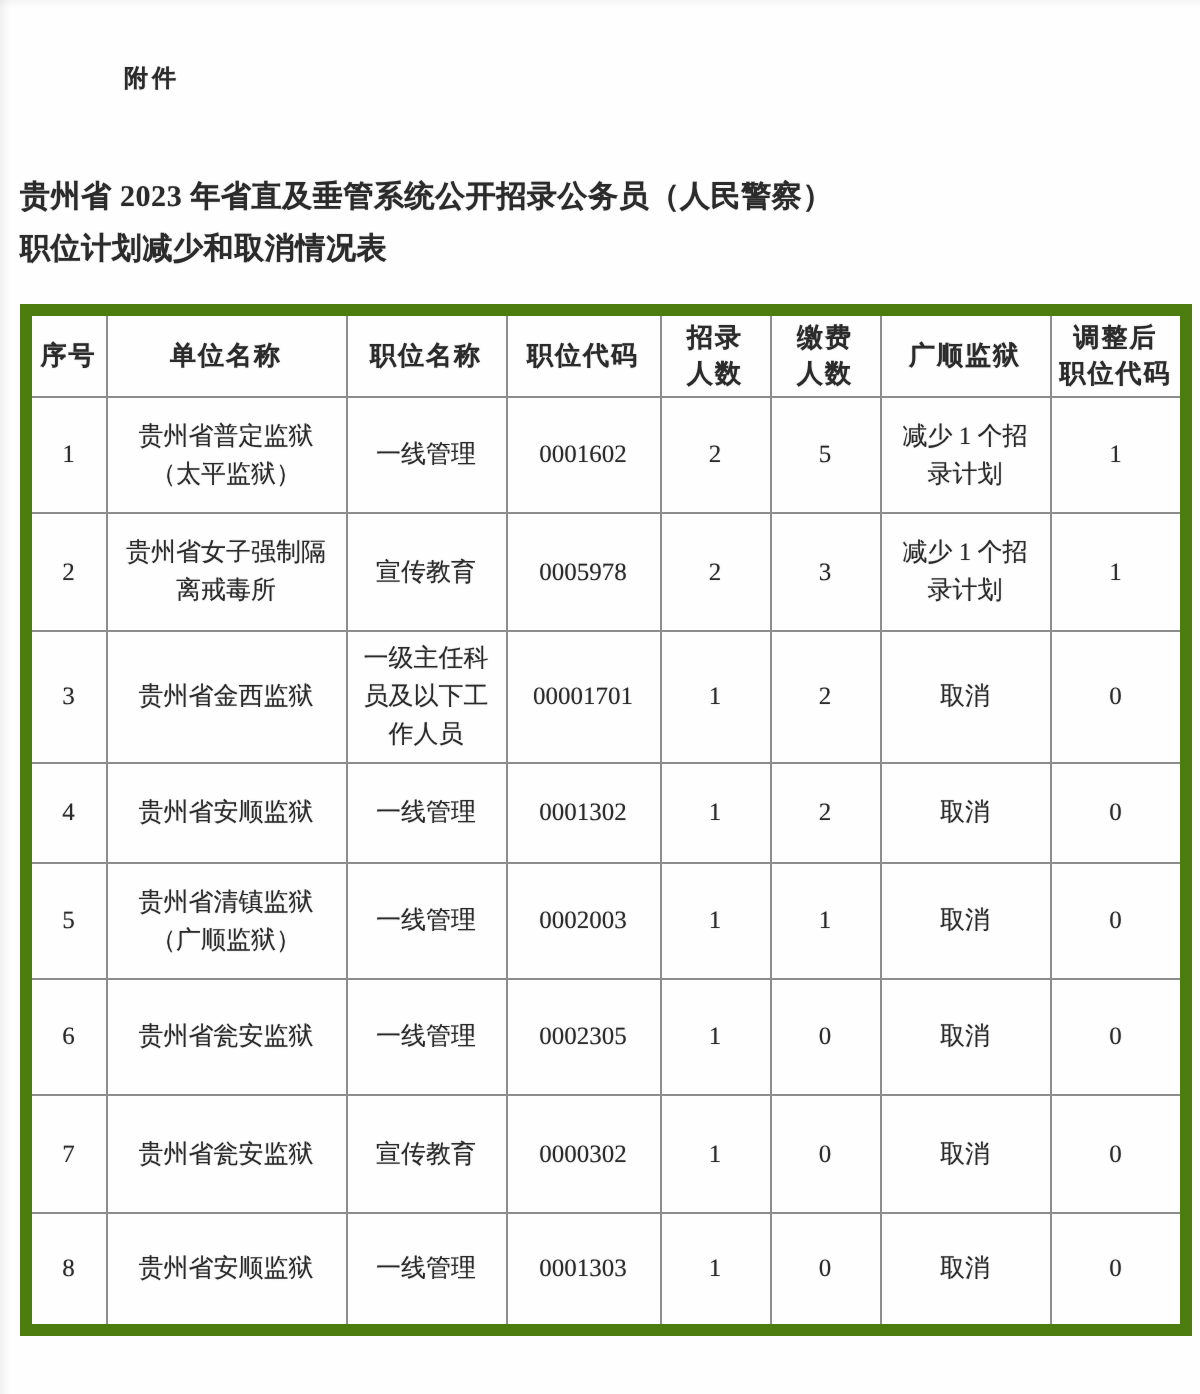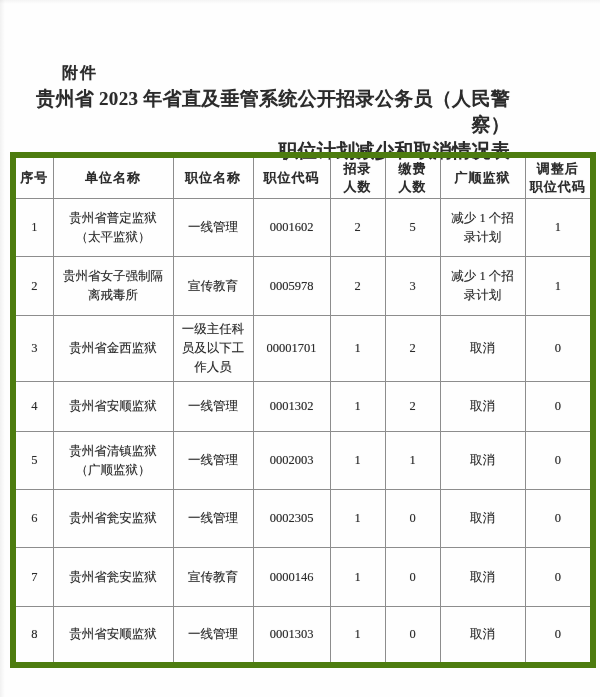--- a/index.html
+++ b/index.html
@@ -10,32 +10,31 @@
     background: #fefefe;
     font-family: "Liberation Serif", "DejaVu Serif", serif;
     color: #2b2b2b;
     overflow: hidden;
     text-shadow: 0 0 0.7px rgba(60,60,60,0.45);
   }
   .attachment {
     position: absolute;
     left: 62px;
     top: 31px;
-    font-size: 16px;
+    font-size: 12px;
     font-weight: bold;
     letter-spacing: 2px;
-    margin-top: 32px;
   }
   .title {
     position: absolute;
     left: 10px;
     top: 86px;
     width: 500px;
-    text-align: right;
-    font-size: 19px;
+    text-align: left;
+    font-size: 15px;
     font-weight: bold;
     line-height: 26px;
     letter-spacing: 0.3px;
   }
   table.grid {
     position: absolute;
     left: 10px;
     top: 152px;
     width: 580px;
     border-collapse: collapse;
@@ -194,21 +193,21 @@
           <td>0002305</td>
           <td>1</td>
           <td>0</td>
           <td>取消</td>
           <td>0</td>
         </tr>
         <tr>
           <td>7</td>
           <td>贵州省瓮安监狱</td>
           <td>宣传教育</td>
-          <td>0000146</td>
+          <td>0000302</td>
           <td>1</td>
           <td>0</td>
           <td>取消</td>
           <td>0</td>
         </tr>
         <tr>
           <td>8</td>
           <td>贵州省安顺监狱</td>
           <td>一线管理</td>
           <td>0001303</td>

